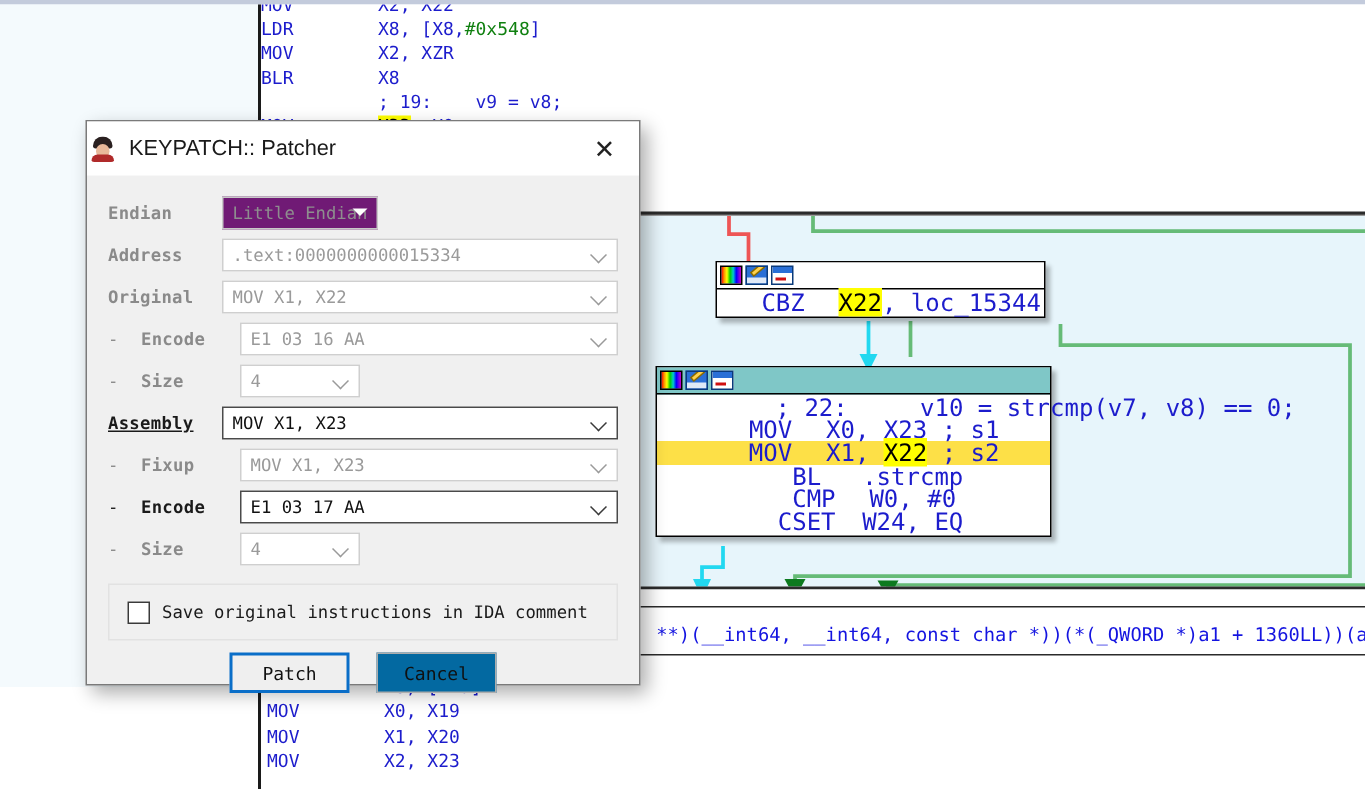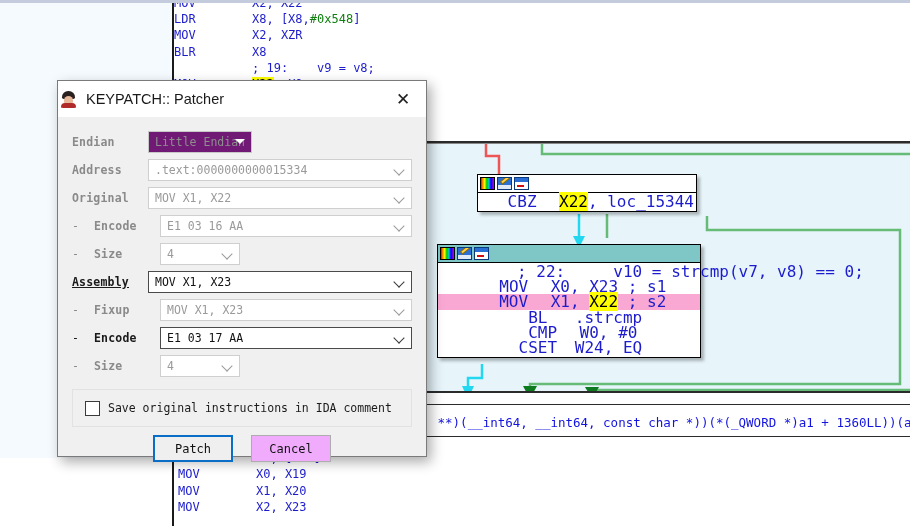--- a/index.html
+++ b/index.html
@@ -71,21 +71,21 @@
 
   
   .node{position:absolute;background:#ffffff;border:1.5px solid #000000;
     box-shadow:3px 3px 3px rgba(0,0,0,0.28);}
   .node .titlebar{height:17px;background:#ffffff;border-bottom:1.5px solid #000000;
     display:flex;align-items:center;padding-left:2px;gap:2px;}
   .node.sel .titlebar{background:#7fc7c7;}
   .node .body{padding:1px 0 2px 0;}
   .node .codeline{font-size:16px;line-height:15.2px;color:#1c1ccc;text-align:center;}
   .node .mn{width:74px;padding-left:5px;box-sizing:content-box;}
-  .node .hlrow{background:#f9a8d4;}
+  .node .hlrow{background:#fde047;}
 
   
   .nicon{width:15px;height:13px;border:1px solid #0a3a7a;box-sizing:border-box;display:inline-block;}
   .nicon.palette{
     border:1px solid #000;
     background:linear-gradient(90deg,#ff0000 0%,#ff9900 14%,#ffff00 28%,#00cc00 44%,
       #00cccc 60%,#0000ff 76%,#cc00cc 100%);
   }
   .nicon.pencil{background:#2a6fd6;position:relative;overflow:hidden;}
   .nicon.pencil:after{content:"";position:absolute;left:3px;top:1px;width:8px;height:2px;
@@ -168,21 +168,21 @@
   .savebox{
     margin:12px 0 0 0;height:36px;border:1px solid #e2e2e2;background:#f0f0f0;
     display:flex;align-items:center;padding-left:12px;
   }
   .cbx{width:13px;height:13px;border:1.6px solid #3a3a3a;background:#ffffff;
     margin-right:8px;flex:0 0 13px;}
   .savetext{font-family:"DejaVu Sans Mono", monospace;font-size:11.5px;color:#1a1a1a;}
 
   .btnrow{display:flex;justify-content:center;gap:18px;margin-top:8px;}
   .btn{
-    width:78px;height:25px;background:#f0abfc;border:1px solid #adadad;
+    width:78px;height:25px;background:#0369a1;border:1px solid #adadad;
     display:flex;align-items:center;justify-content:center;
     font-family:"DejaVu Sans Mono", monospace;font-size:12px;color:#101010;
   }
   .btn.primary{border:2px solid #0a6ec8;background:#efefef;width:76px;height:23px;}
 </style>
 </head>
 <body>
 
 <div id="app-root">
 

